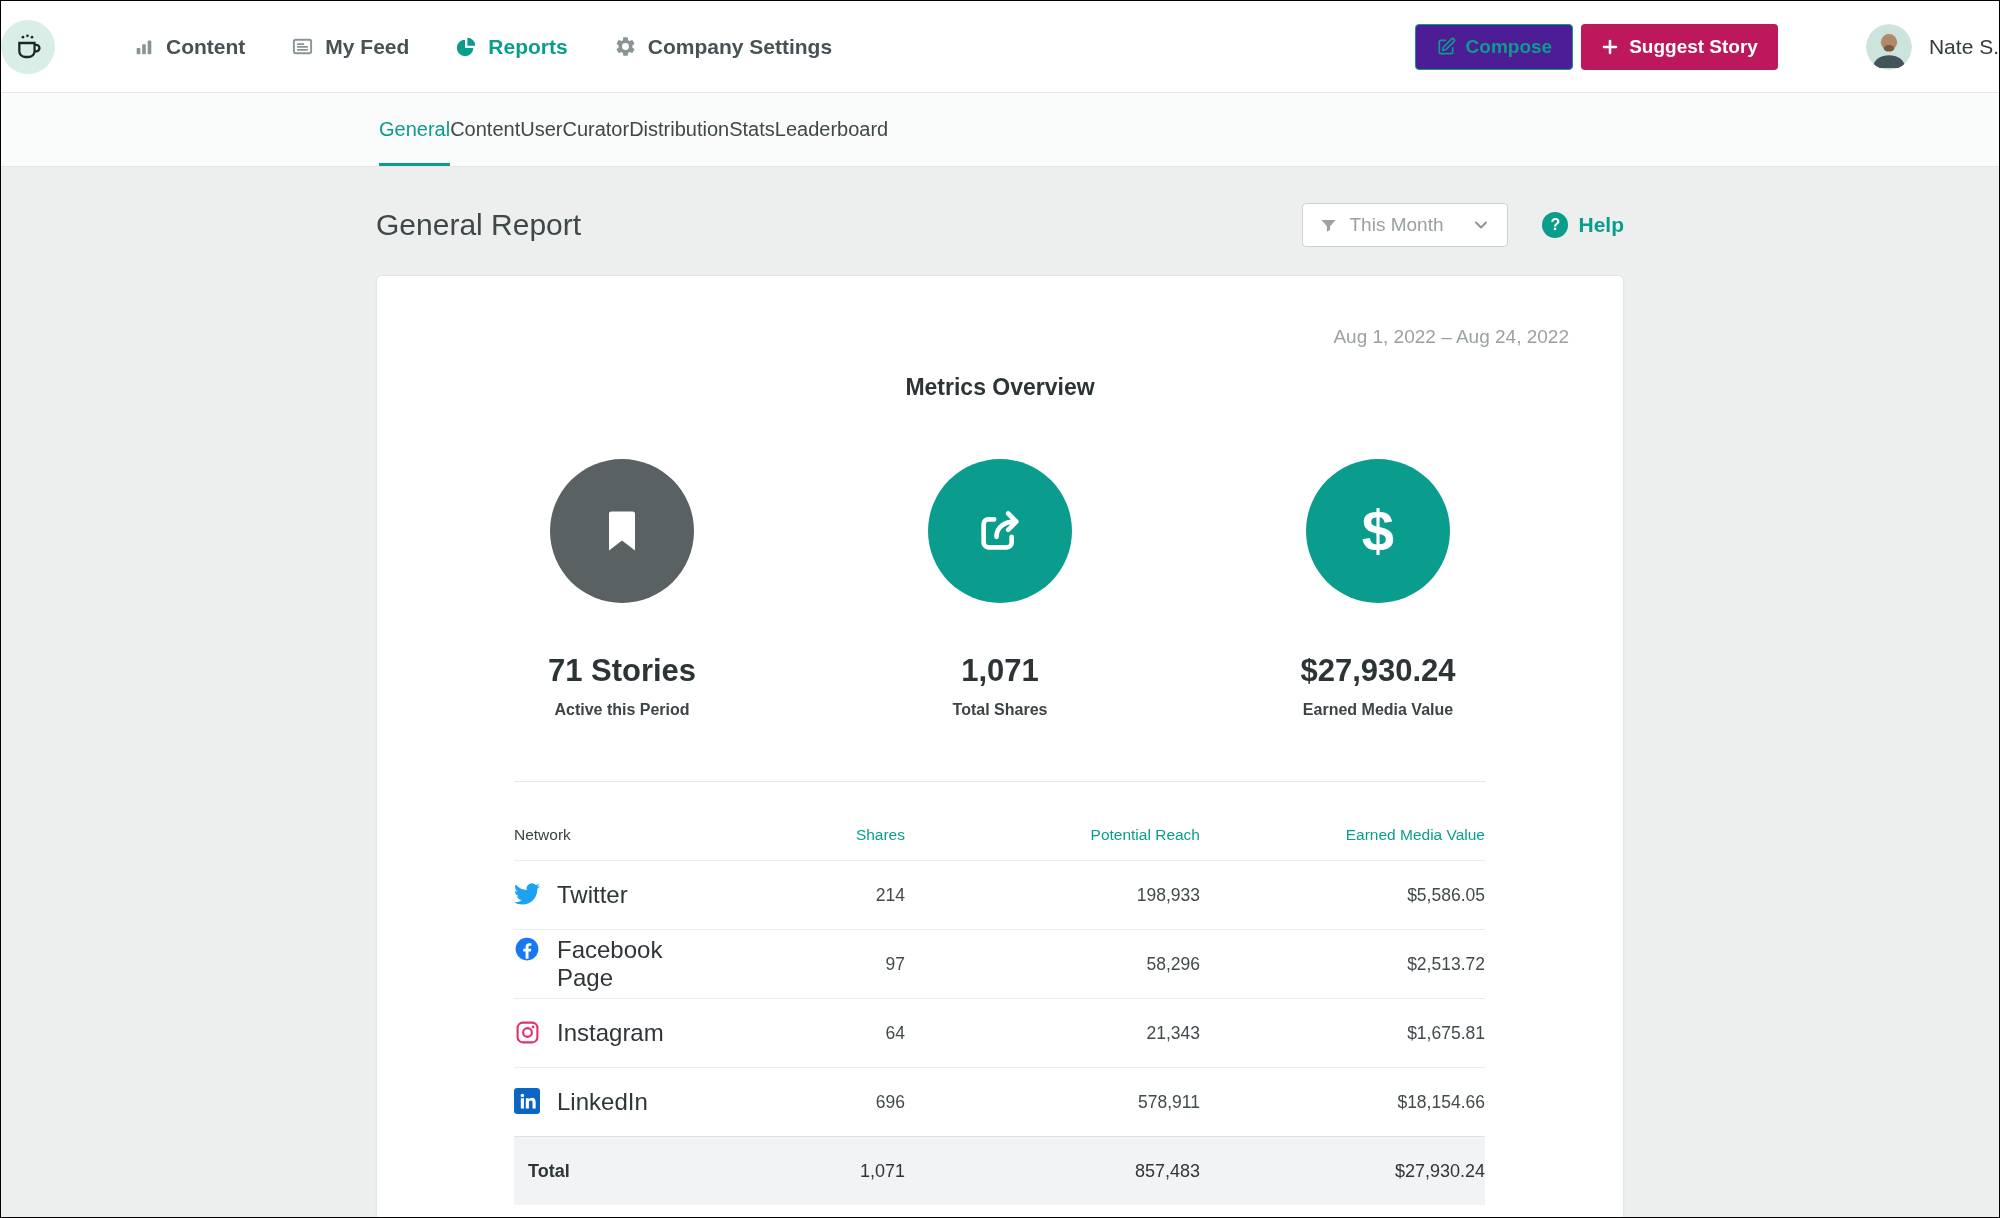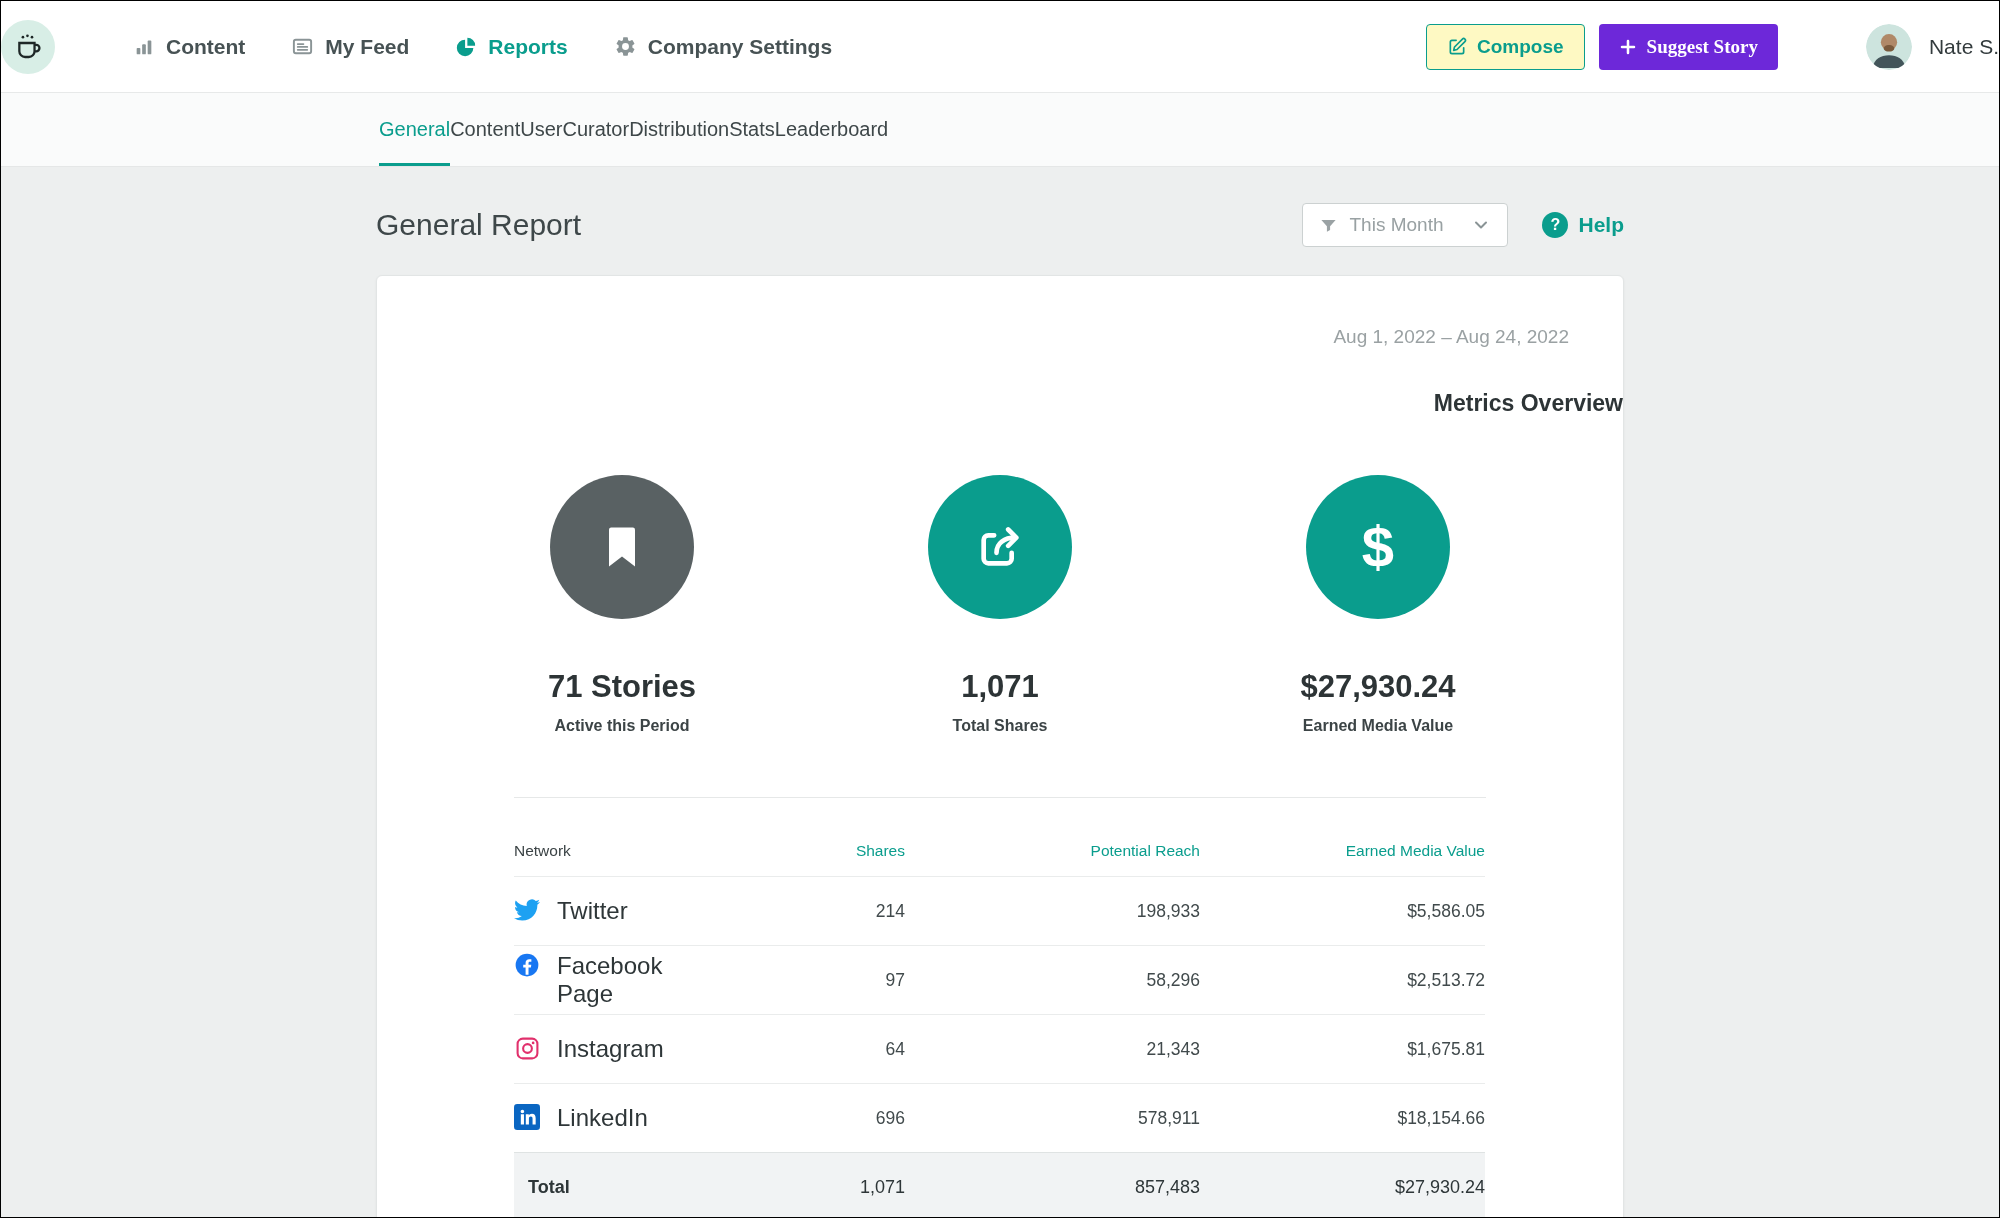--- a/index.html
+++ b/index.html
@@ -20,22 +20,22 @@
     display:flex; align-items:center; justify-content:center; cursor:pointer; flex:none; }
   .main-nav { display:flex; align-items:center; gap:46px; margin-left:78px; }
   .nav-item { display:flex; align-items:center; gap:11px; font-size:21px; font-weight:600;
     color:#475254; cursor:pointer; white-space:nowrap; }
   .nav-item.active { color:#0a9d8d; }
   .nav-icon { display:flex; align-items:center; }
   .spacer { flex:1; }
   .btn { height:46px; border-radius:4px; font-size:19px; font-weight:600;
     display:flex; align-items:center; gap:10px; padding:0 20px; cursor:pointer;
     font-family:inherit; white-space:nowrap; }
-  .btn-outline { border:1.5px solid #0a9d8d; color:#0a9d8d; background:#fef9c3; }
-  .btn-solid { background:#6d28d9; color:#fff; border:none; margin-left:14px;font-family:Liberation Serif, serif; }
+  .btn-outline { border:1.5px solid #0a9d8d; color:#0a9d8d; background:#4c1d95; }
+  .btn-solid { background:#be185d; color:#fff; border:none; margin-left:8px; }
   .user { display:flex; align-items:center; gap:17px; margin-left:88px; cursor:pointer; }
   .avatar { width:46px; height:46px; border-radius:50%; overflow:hidden; flex:none; }
   .username { font-size:21px; color:#333b3d; }
 
   
   .tabsbar { height:74px; background:#fafbfb; border-bottom:1px solid #e5e7e7;
     display:flex; padding-left:378px; }
   .tabs { display:flex; height:100%; }
   .tab { display:flex; align-items:center; font-size:20px; color:#3e4749;
     border-bottom:3px solid transparent; padding-top:3px; cursor:pointer; white-space:nowrap; }
@@ -53,21 +53,21 @@
   .filter-btn .chev { margin-left:16px; display:flex; }
   .help { display:flex; align-items:center; gap:10px; color:#0a9d8d; font-weight:700;
     font-size:21px; cursor:pointer; }
   .help-circle { width:26px; height:26px; border-radius:50%; background:#0a9d8d; color:#fff;
     font-size:16px; font-weight:700; display:flex; align-items:center; justify-content:center; }
 
   
   .card { margin-top:26px; background:#fff; border:1px solid #e2e5e5; border-radius:6px;
     box-shadow:0 1px 3px rgba(0,0,0,.05); padding-bottom:60px; }
   .date-range { text-align:right; padding:50px 54px 0 0; font-size:19px; color:#9aa1a3; }
-  .metrics-title { text-align:right; margin-top:42px; font-size:23px; font-weight:700; color:#2d3436; }
+  .metrics-title { text-align:center; margin-top:26px; font-size:23px; font-weight:700; color:#2d3436; }
   .metrics-row { display:flex; margin-top:58px; padding:0 56px; }
   .metric { flex:1; text-align:center; }
   .circle { width:144px; height:144px; border-radius:50%; margin:0 auto;
     display:flex; align-items:center; justify-content:center; }
   .c-gray { background:#596163; }
   .c-teal { background:#0a9d8d; }
   .c-dark { background:#272e2f; }
   .dollar-glyph { color:#fff; font-size:58px; font-weight:700; line-height:1; }
   .metric-value { margin-top:50px; font-size:31px; font-weight:700; color:#2d3436; }
   .metric-label { margin-top:12px; font-size:16px; font-weight:600; color:#3c4446; }

